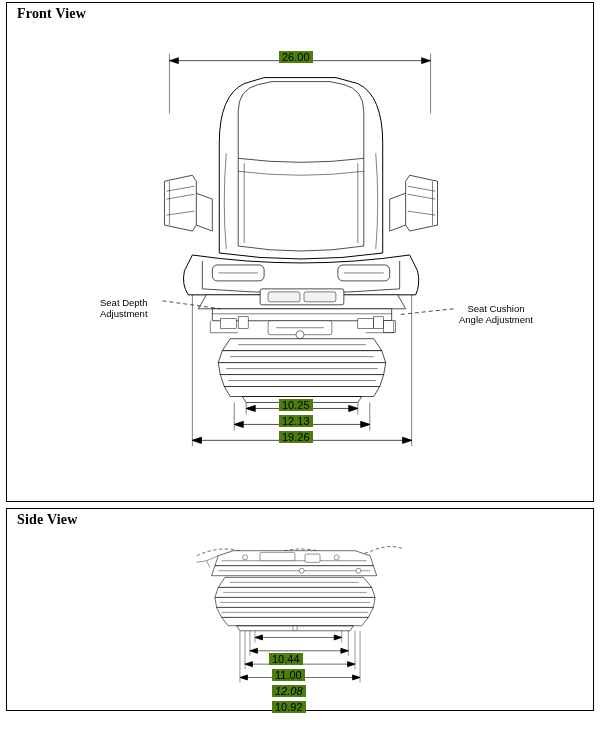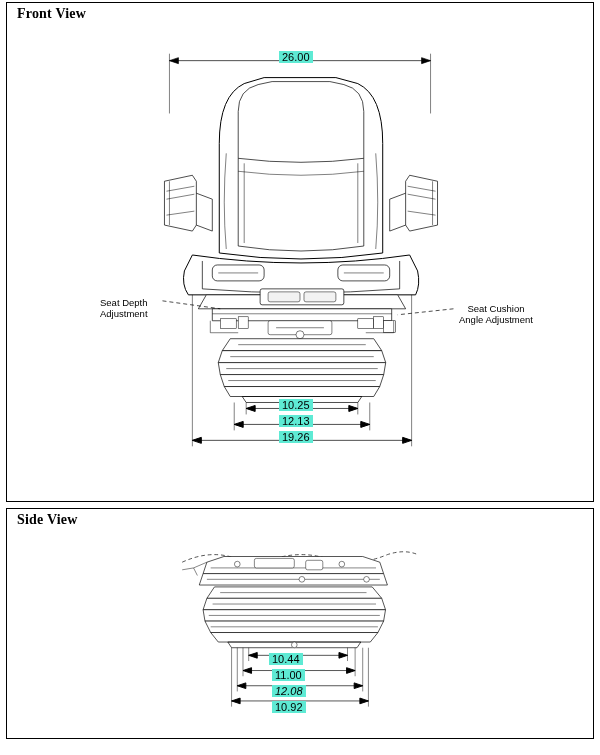--- a/index.html
+++ b/index.html
@@ -24,21 +24,21 @@
     border: 1px solid #000000;
     box-sizing: border-box;
     background: #ffffff;
   }
   #panel-front {
     top: 2px;
     height: 500px;
   }
   #panel-side {
     top: 508px;
-    height: 231px;
+    height: 203px;
   }
   .panel-title {
     position: absolute;
     left: 10px;
     top: 3px;
     font-family: "Liberation Serif", serif;
     font-weight: bold;
     font-size: 14px;
     color: #000000;
     letter-spacing: 0.2px;
@@ -67,21 +67,21 @@
     left: 452px;
     top: 300px;
     text-align: center;
   }
   .dimtext {
     position: absolute;
     font-family: "Liberation Sans", sans-serif;
     font-size: 11px;
     color: #000000;
     white-space: nowrap;
-    background: #5eead4;
+    background: #4d7c0f;
     padding: 0 3px;
   }
   svg { display: block; }
   .ln { stroke: #000000; fill: none; }
   .thin { stroke-width: 0.7; }
   .vthin { stroke-width: 0.5; }
   .med { stroke-width: 1; }
   .dash { stroke-dasharray: 4 3; stroke-width: 0.7; }
   .fillw { fill: #ffffff; }
   .fillg { fill: #f2f2f2; }

